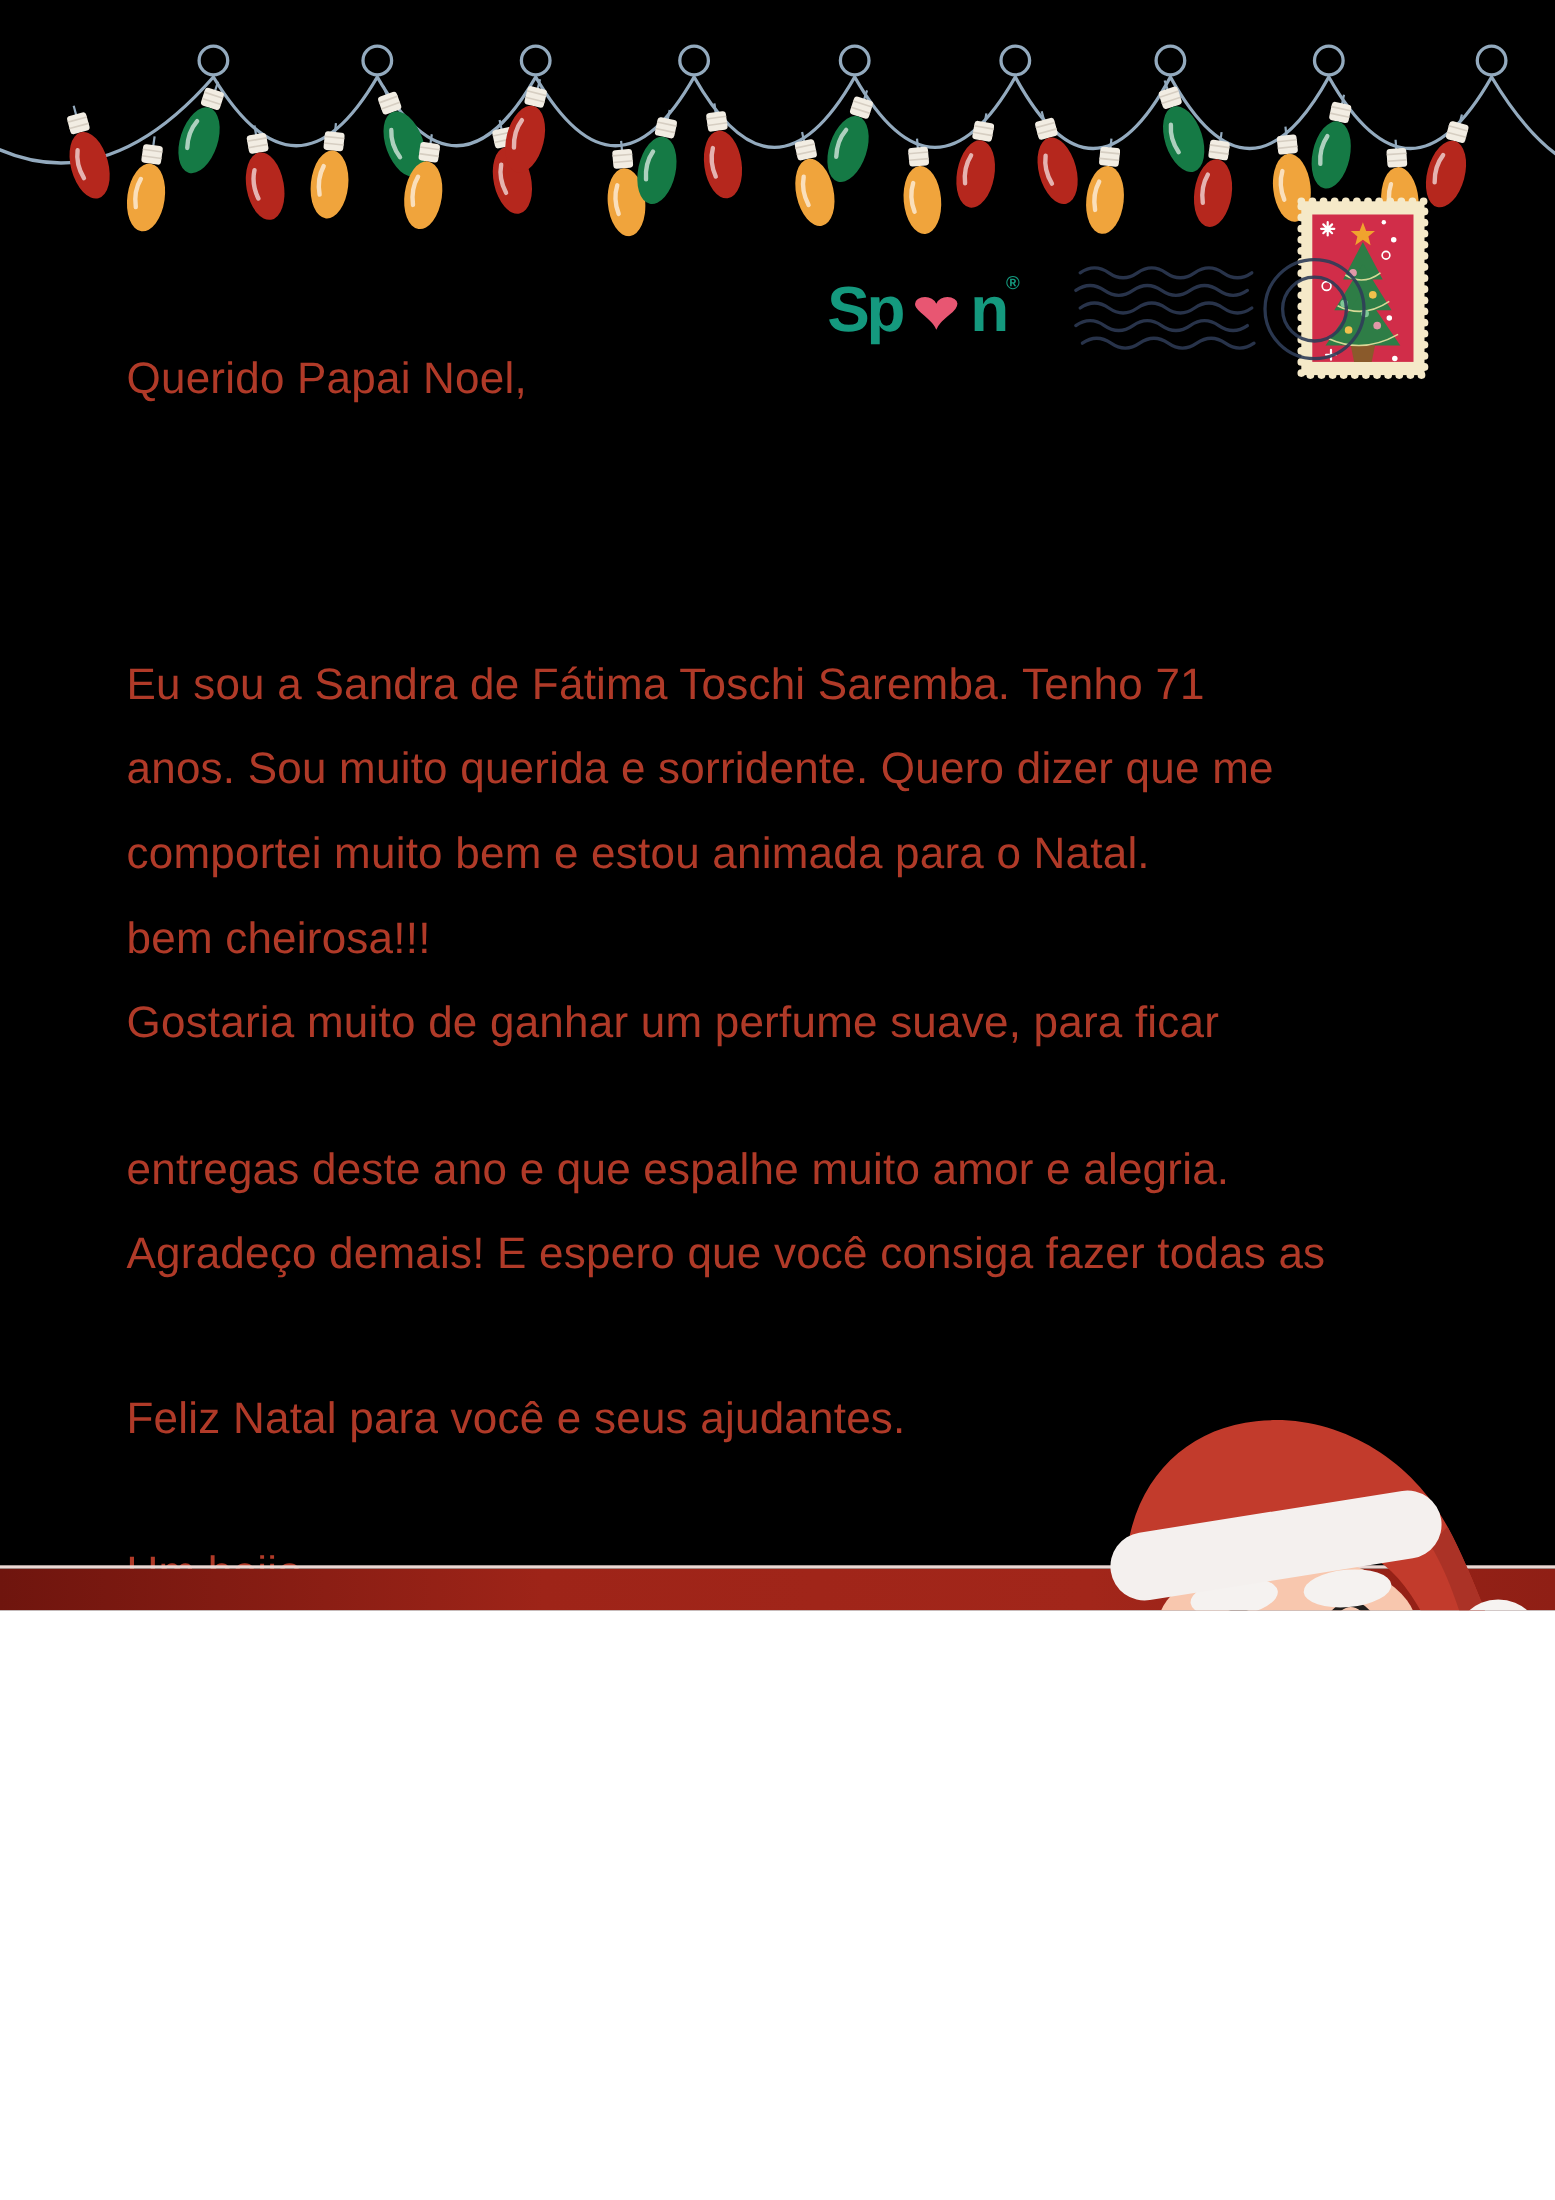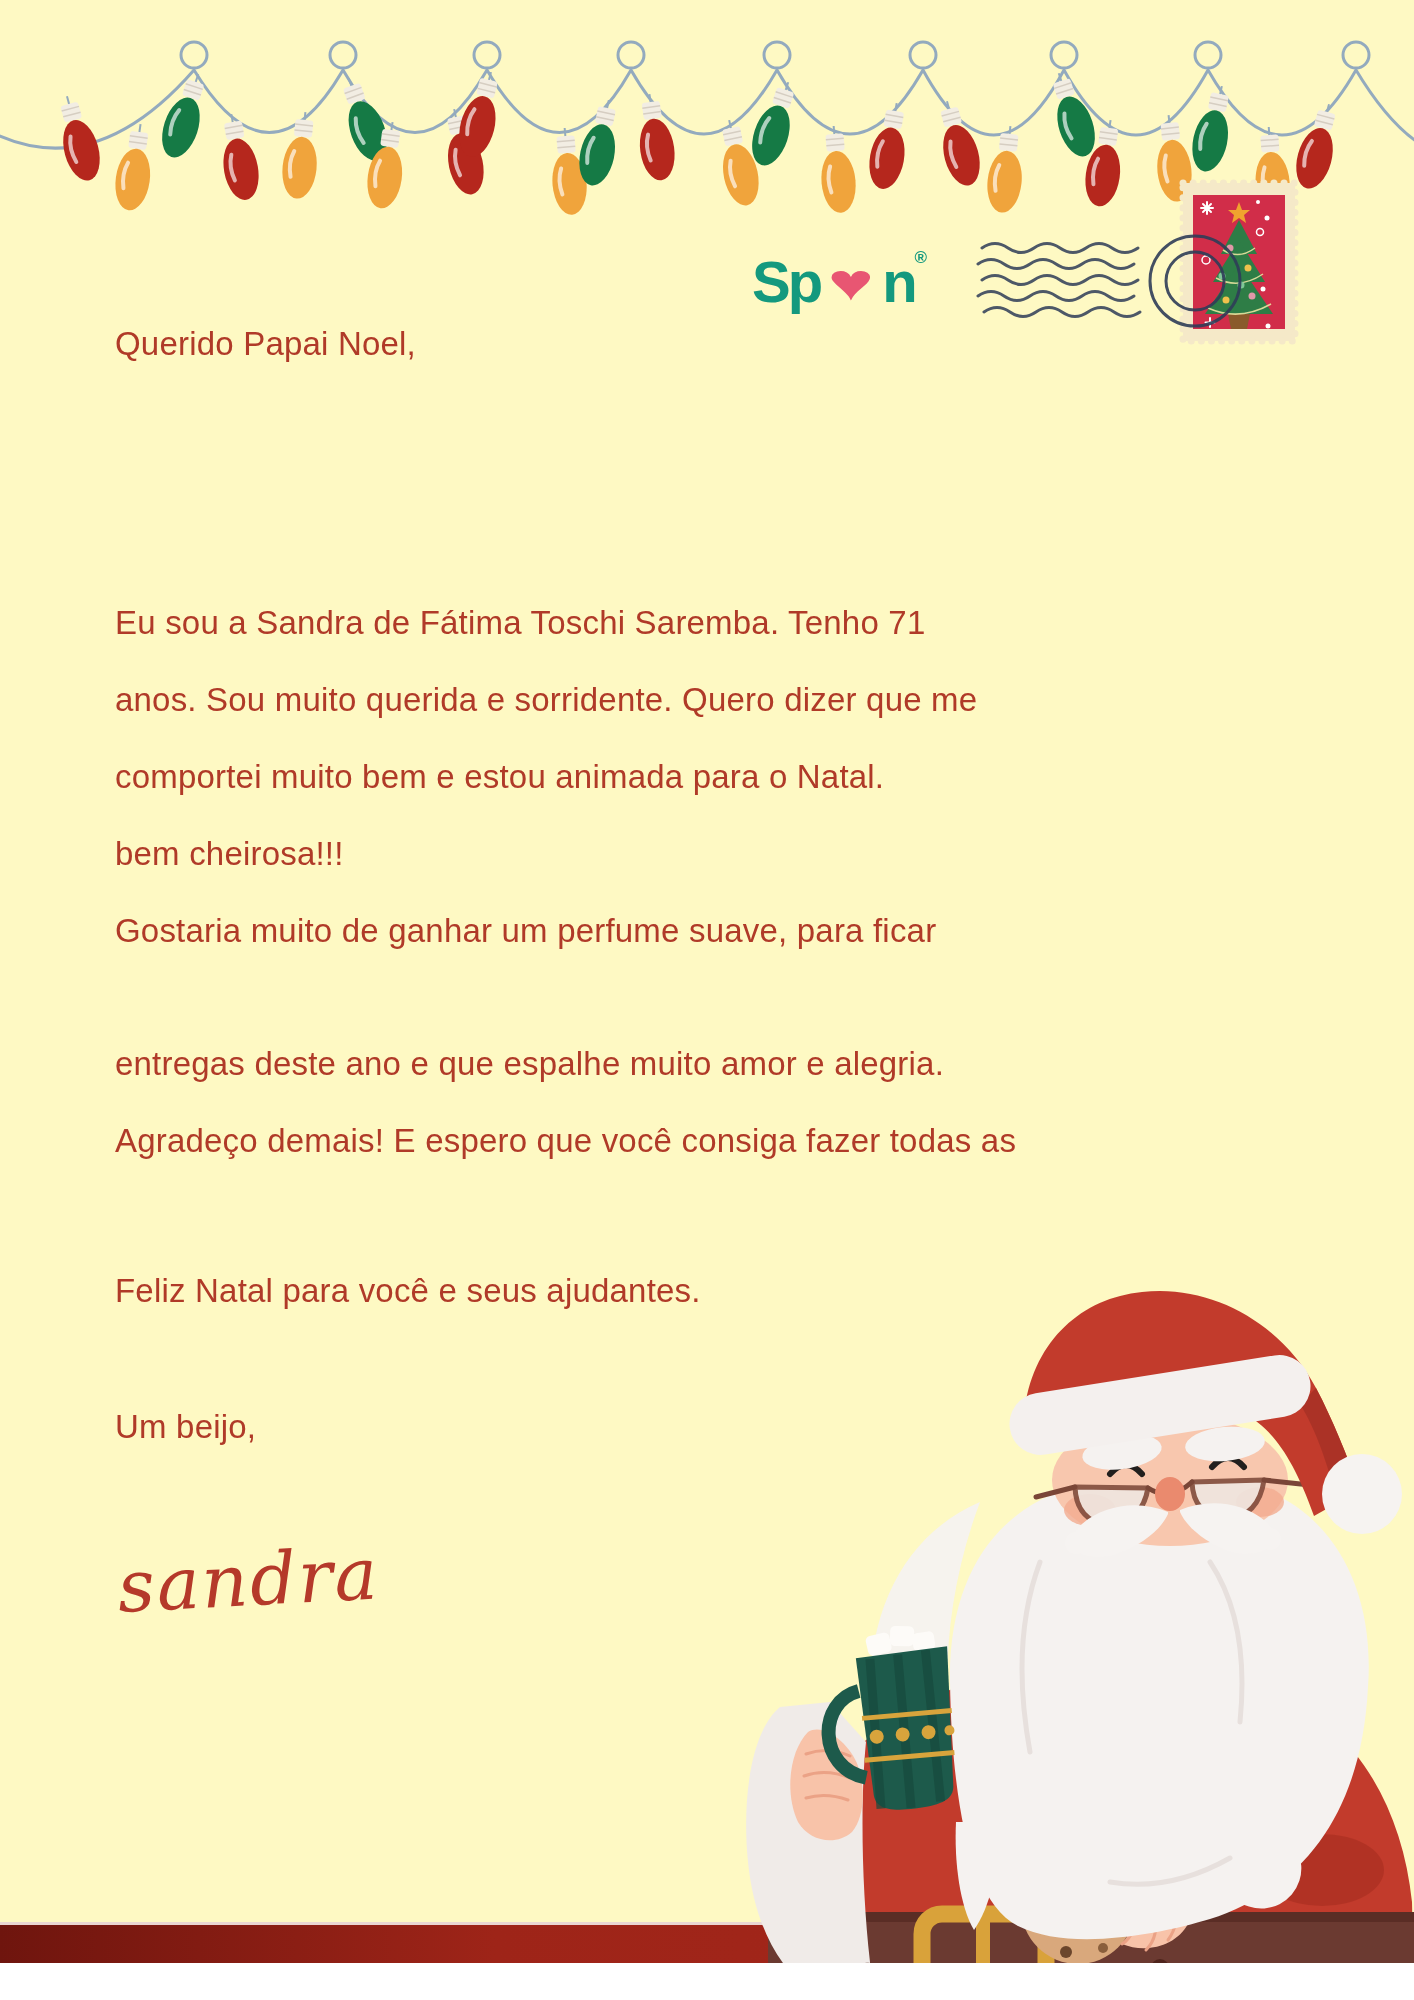--- a/index.html
+++ b/index.html
@@ -1,37 +1,37 @@
 <!DOCTYPE html>
 <html><head>
 <meta charset="utf-8">
 <style>
   html,body{margin:0;padding:0;background:#ffffff;}
   .page{
-    position:relative;width:1414px;height:1963px;background:#fef9c3;
+    position:relative;width:1414px;height:1464px;background:#000000;
     overflow:hidden;font-family:"Liberation Sans",sans-serif;
   }
   .abs{position:absolute;}
   
   #garland{left:0;top:0;width:1414px;height:215px;}
   
   .logo{
     left:752px;top:246px;height:70px;display:flex;align-items:center;
     font-weight:bold;font-size:58px;letter-spacing:-3px;color:#14997e;
     font-family:"Liberation Sans",sans-serif;
   }
   .logo .heart{
     display:inline-block;width:62px;text-align:center;color:#e85672;
     font-size:52px;transform:scaleX(1.5) translateY(1px);letter-spacing:0;
   }
   .logo .reg{font-size:17px;font-weight:bold;color:#14997e;align-self:flex-start;margin-top:2px;letter-spacing:0;}
   
   #postmark{left:960px;top:168px;width:370px;height:195px;}
   
-  .letter-block{color:#b03a28;font-size:33px;letter-spacing:.2px;white-space:nowrap;}
+  .letter-block{color:#b03a28;font-size:40px;letter-spacing:.2px;white-space:nowrap;}
   .salutation{left:115px;top:320px;line-height:48px;}
   .para{line-height:77px;}
   .p1{left:115px;top:584px;}
   .p2{left:115px;top:1025px;}
   .p3{left:115px;top:1252px;text-align:center;}
   .closing{left:115px;top:1408px;}
   .signature{
     left:120px;top:1545px;color:#b5392a;font-size:72px;
     font-family:"DejaVu Serif",serif;font-style:italic;letter-spacing:2px;
     transform:rotate(-3deg);transform-origin:left bottom;

